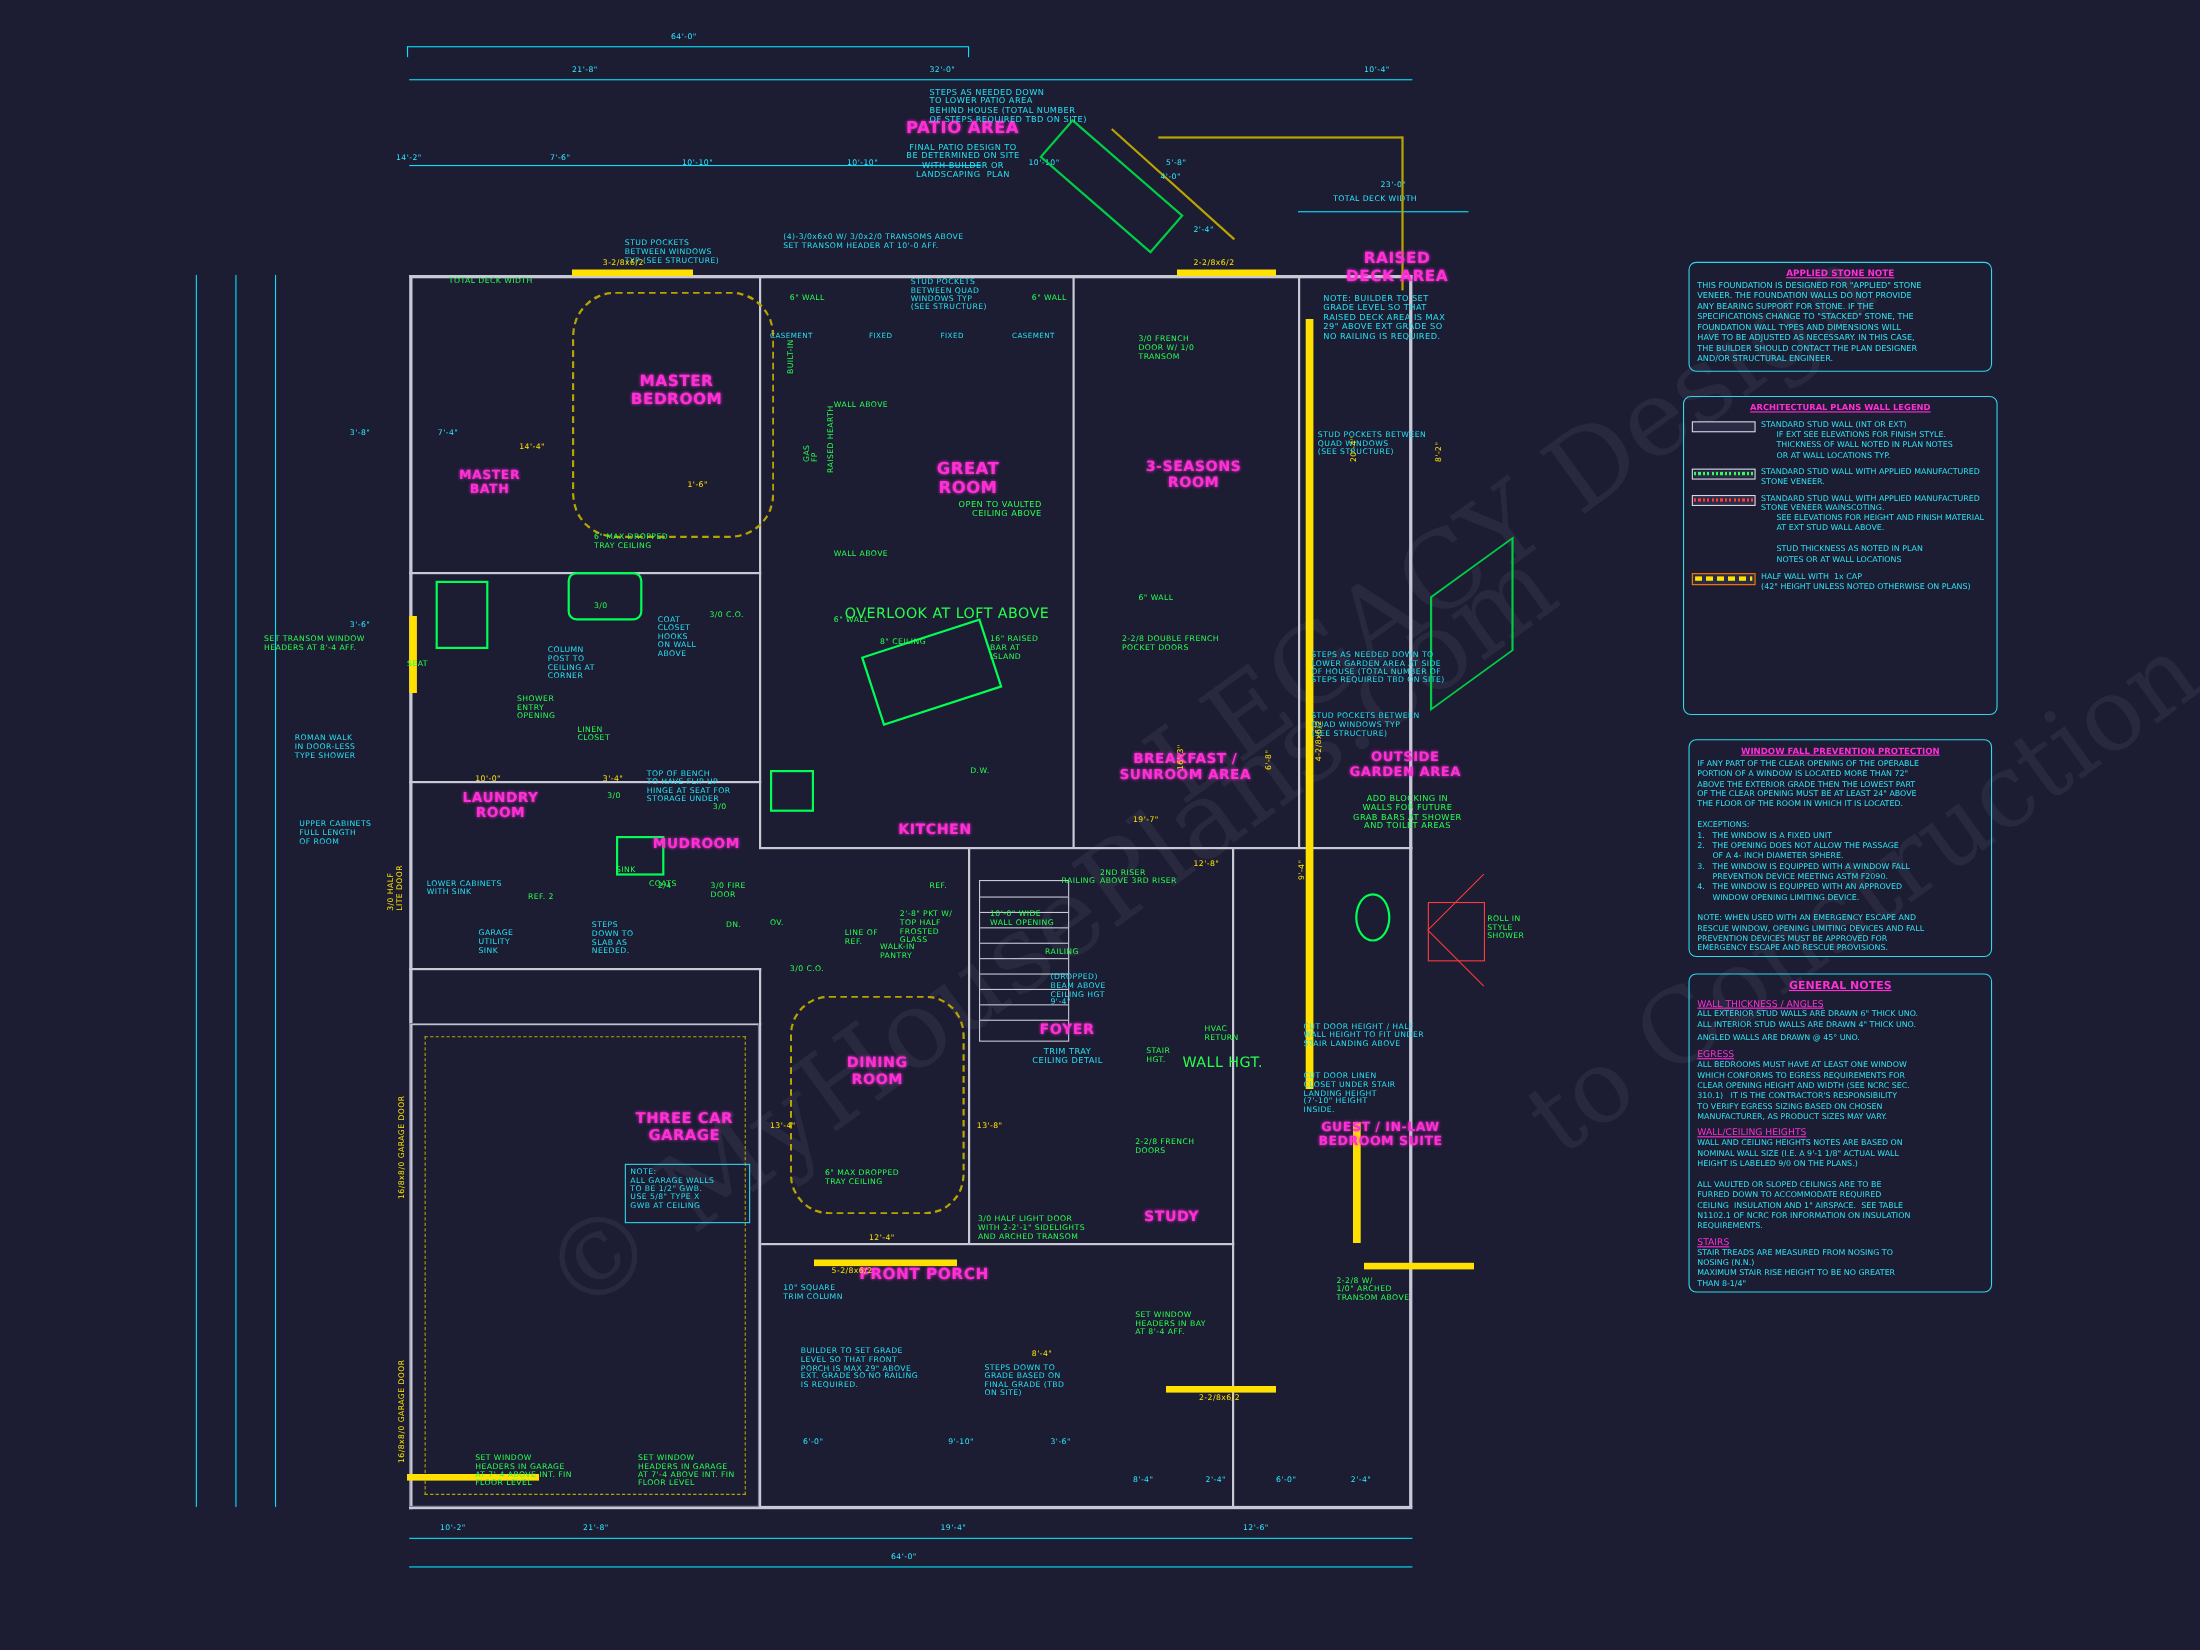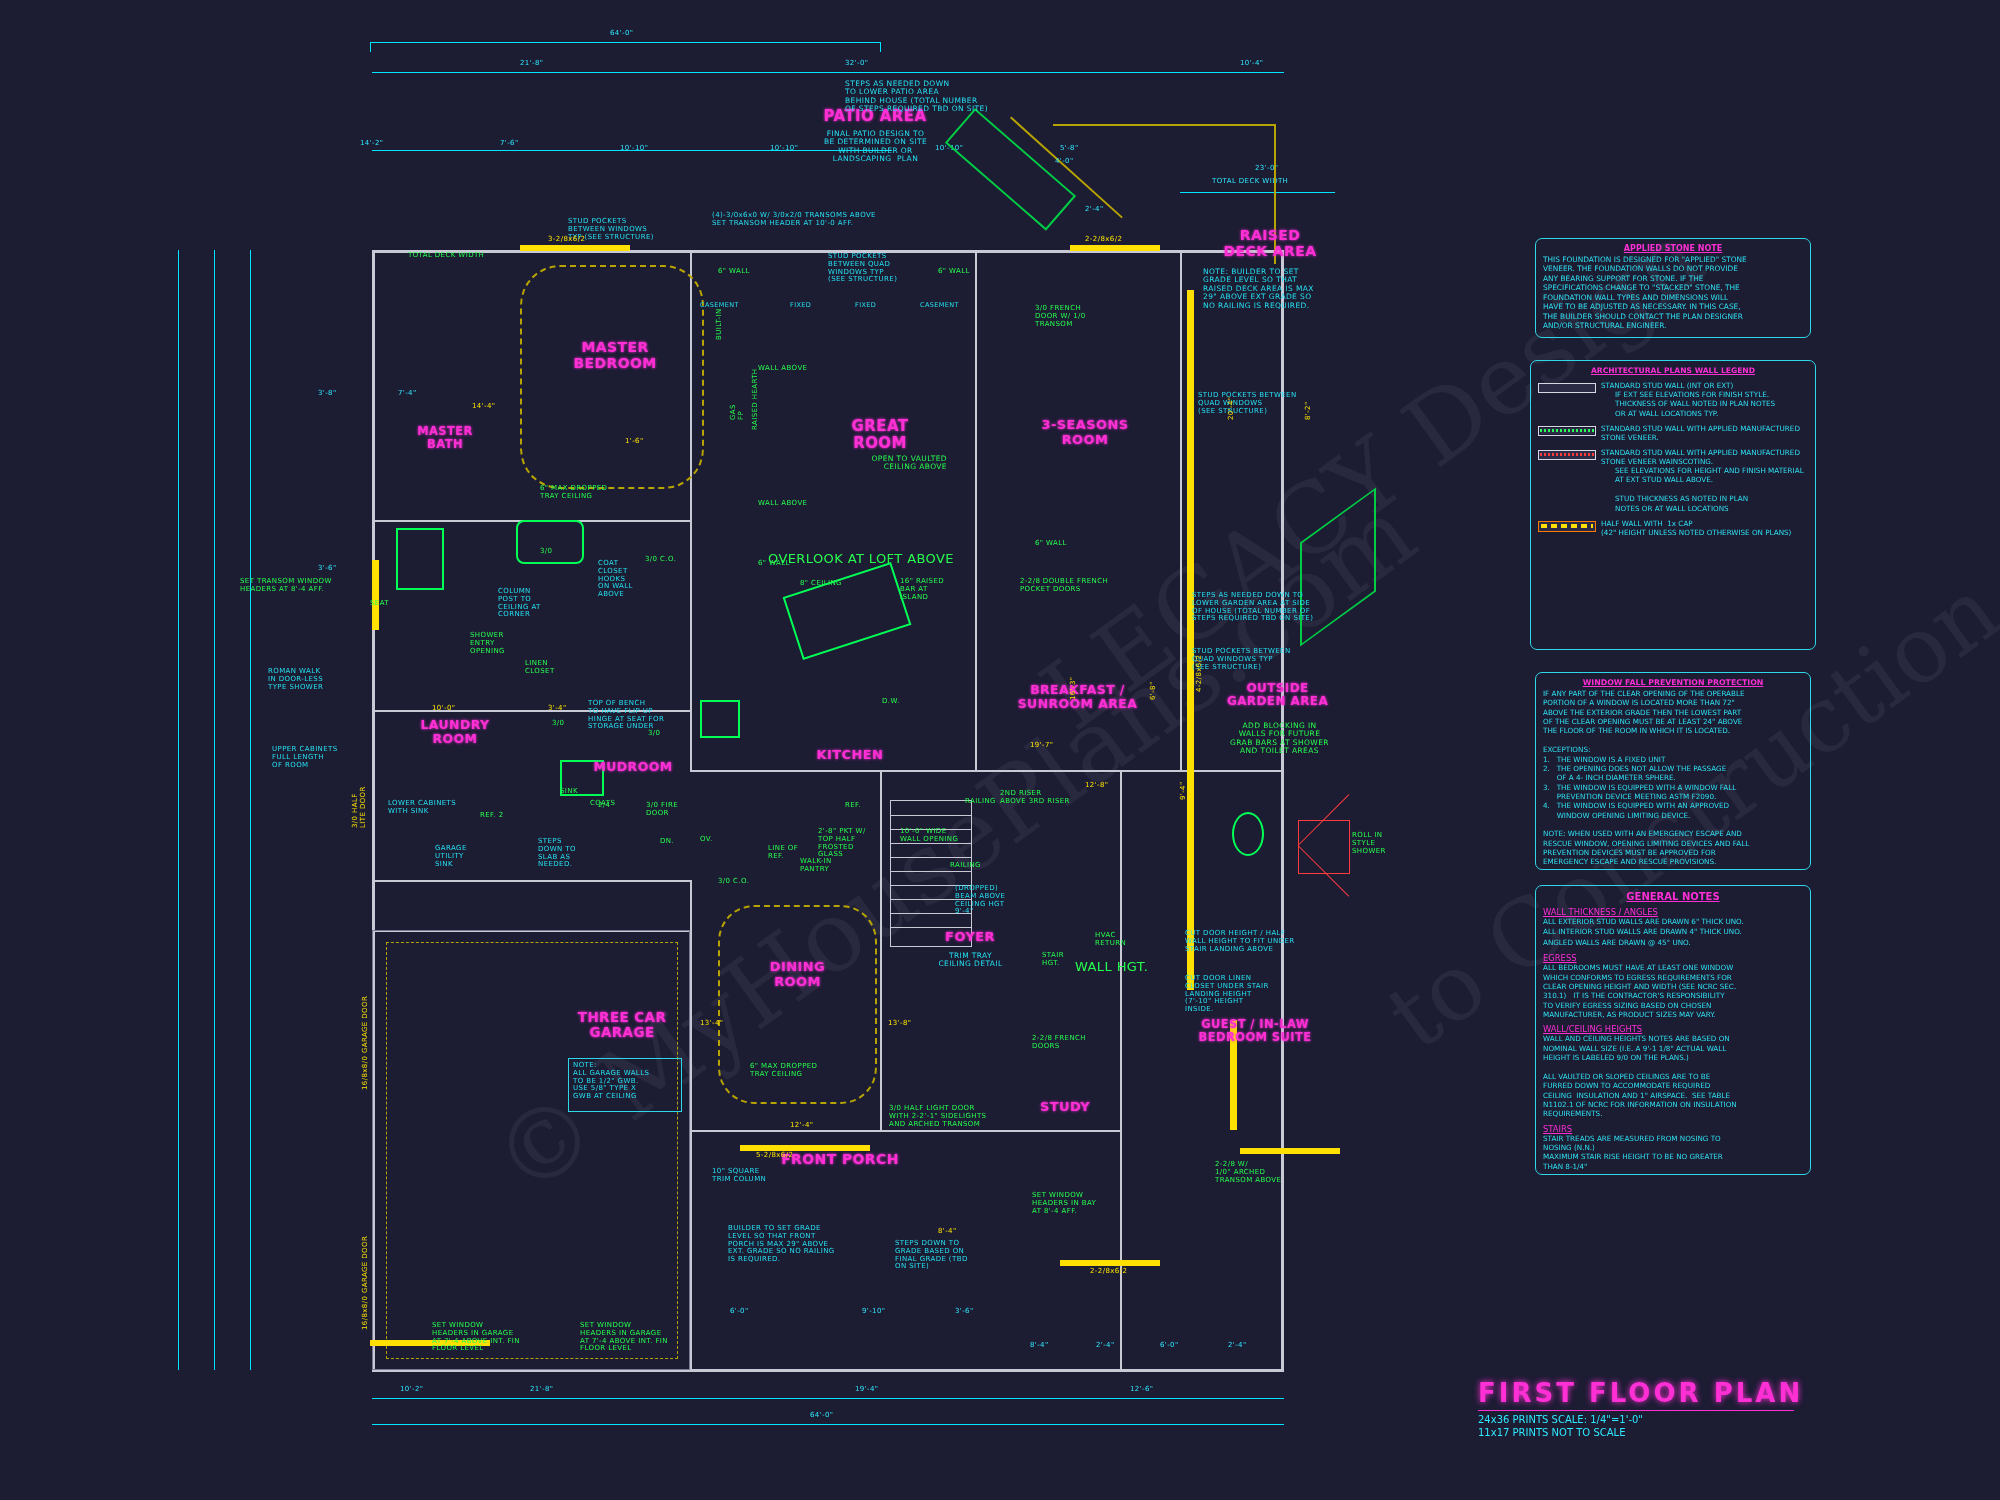--- a/index.html
+++ b/index.html
@@ -561,20 +561,14 @@
 N1102.1 OF NCRC FOR INFORMATION ON INSULATION
 REQUIREMENTS.</p>
 
     <span class="sub-title" style="font-size:8.4px;">STAIRS</span>
     <p style="white-space:pre;line-height:1.3;">STAIR TREADS ARE MEASURED FROM NOSING TO
 NOSING (N.N.)
 MAXIMUM STAIR RISE HEIGHT TO BE NO GREATER
 THAN 8-1/4"</p>
   </div>
 
-  <div id="title-block">
-    <div id="title-main">FIRST FLOOR PLAN</div>
-    <div id="title-rule"></div>
-    <div id="title-sub">24x36 PRINTS SCALE: 1/4"=1'-0"</div>
-    <div id="title-sub">11x17 PRINTS NOT TO SCALE</div>
-  </div>
 
 </div>
 
 </body></html>

